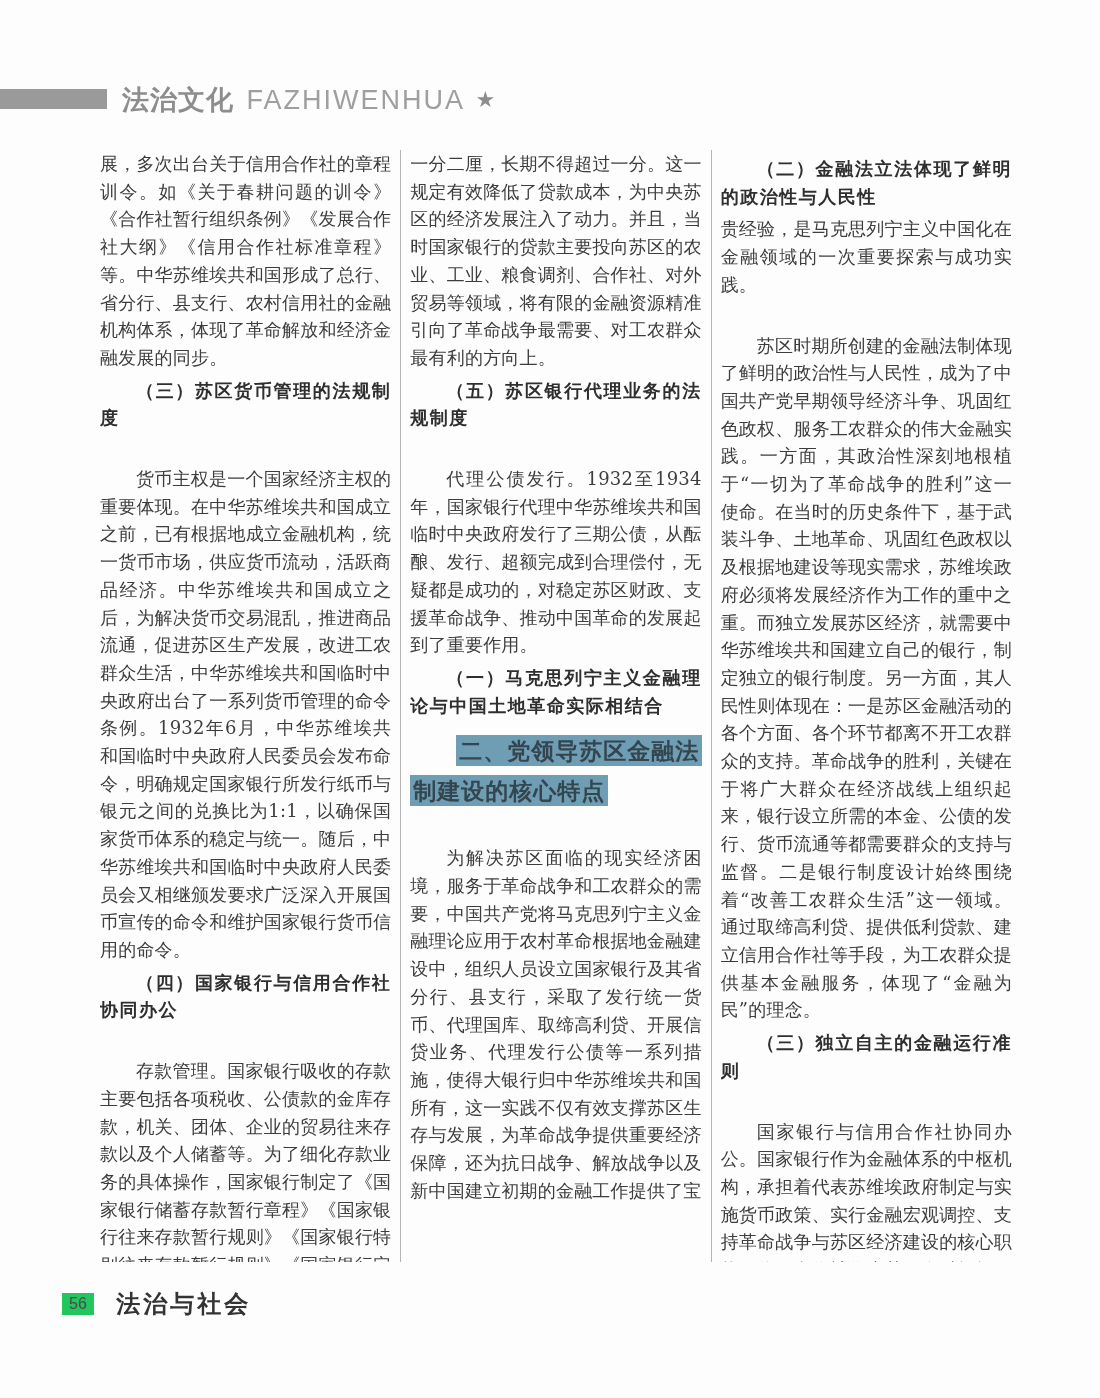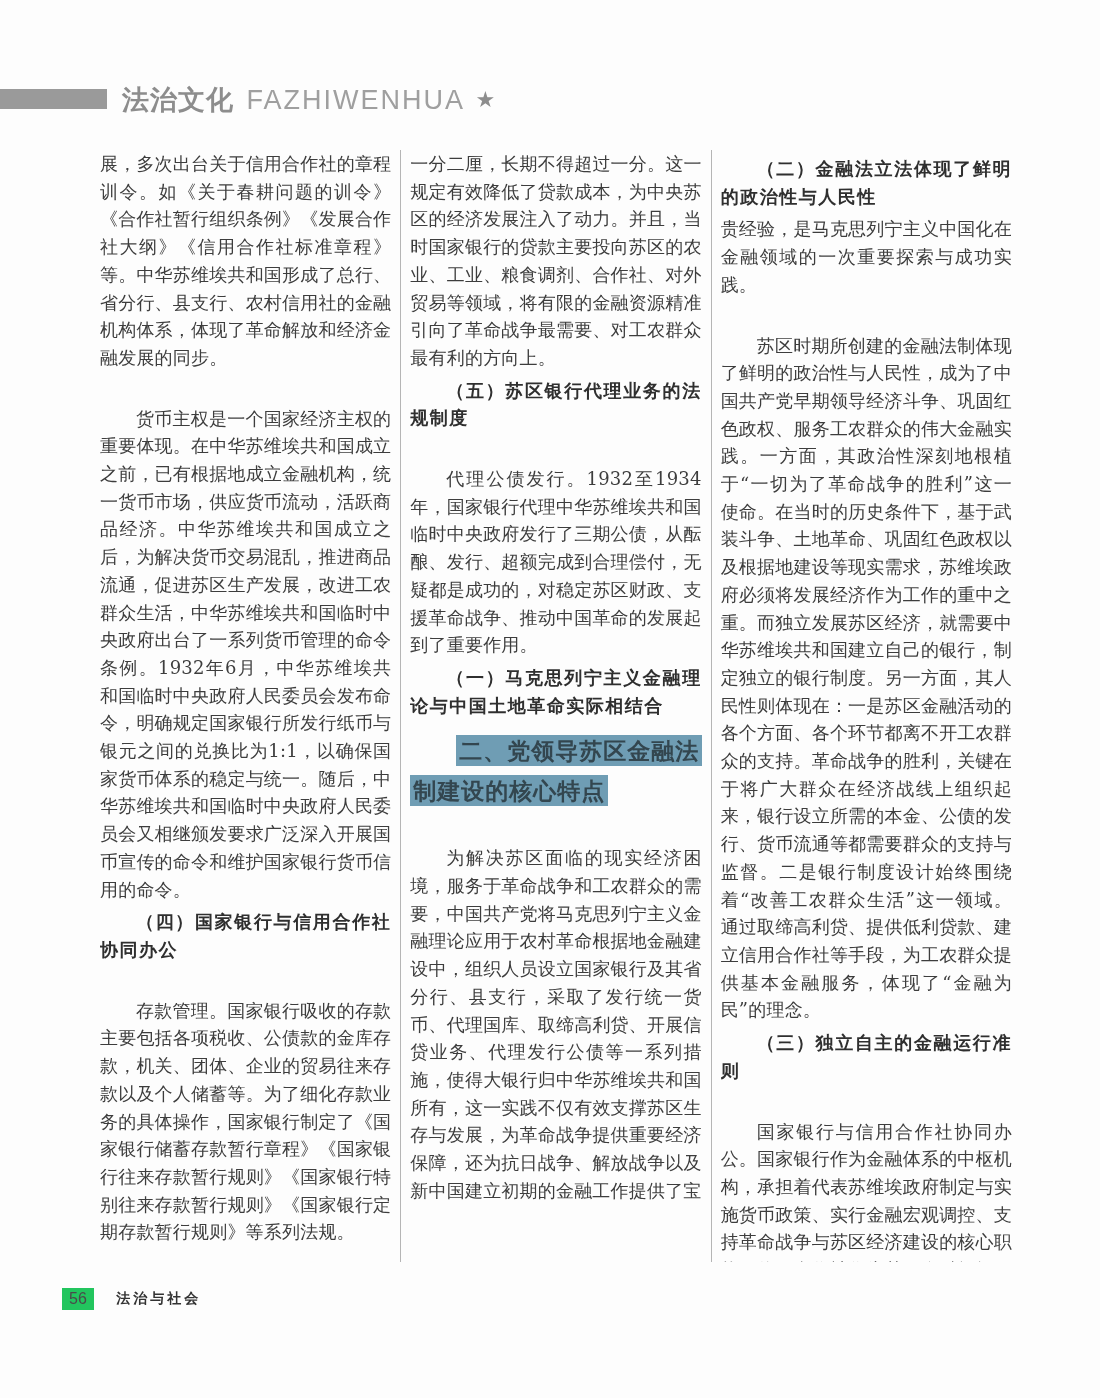--- a/index.html
+++ b/index.html
@@ -35,38 +35,39 @@
   .heading{font-weight:bold;text-indent:2em;margin:5px 0 5px 0;letter-spacing:1.5px;color:#2f2f2f;}
   .heading2{font-weight:bold;font-size:23px;line-height:40px;text-indent:2em;
        margin:12px 0 10px 0;letter-spacing:1px;color:#33464f;}
   .heading2 span{background:#6f9db4;padding:2px 3px;
        -webkit-box-decoration-break:clone;box-decoration-break:clone;}
   
   .footer{position:absolute;left:62px;top:1288px;height:40px;
     font-family:"Liberation Sans","DejaVu Sans",sans-serif;}
   .page-num{display:inline-block;background:#22c55e;color:#4a4a4a;
     font-size:16px;padding:2px 7px;vertical-align:middle;}
-  .journal-name{display:inline-block;font-size:14px;font-weight:bold;color:#333;
+  .journal-name{display:inline-block;font-size:24px;font-weight:bold;color:#333;
     margin-left:18px;letter-spacing:3px;vertical-align:middle;}
 </style>
 </head>
 <body>
 
 <div class="header">
   <div class="header-bar"></div>
   <div class="header-title">
     <span class="cn">法治文化</span>
     <span class="en">FAZHIWENHUA</span>
     <span class="star">★</span>
   </div>
 </div>
 
 <div class="content">
   <div class="col col1">
       <p class="blk body-cont"><span>展，多次出台关于信用合作社的章程训令。如《关于春耕问题的训令》《合作社暂行组织条例》《发展合作社大纲》《信用合作社标准章程》等。中华苏维埃共和国形成了总行、省分行、县支行、农村信用社的金融机构体系，体现了革命解放和经济金融发展的同步。</span></p>
+      <p class="blk heading"><span>（三）苏区货币管理的法规制度</span></p>
       <p class="blk body"><span>货币主权是一个国家经济主权的重要体现。在中华苏维埃共和国成立之前，已有根据地成立金融机构，统一货币市场，供应货币流动，活跃商品经济。中华苏维埃共和国成立之后，为解决货币交易混乱，推进商品流通，促进苏区生产发展，改进工农群众生活，中华苏维埃共和国临时中央政府出台了一系列货币管理的命令条例。1932年6月，中华苏维埃共和国临时中央政府人民委员会发布命令，明确规定国家银行所发行纸币与银元之间的兑换比为1:1，以确保国家货币体系的稳定与统一。随后，中华苏维埃共和国临时中央政府人民委员会又相继颁发要求广泛深入开展国币宣传的命令和维护国家银行货币信用的命令。</span></p>
       <p class="blk heading"><span>（四）国家银行与信用合作社协同办公</span></p>
       <p class="blk body"><span>存款管理。国家银行吸收的存款主要包括各项税收、公债款的金库存款，机关、团体、企业的贸易往来存款以及个人储蓄等。为了细化存款业务的具体操作，国家银行制定了《国家银行储蓄存款暂行章程》《国家银行往来存款暂行规则》《国家银行特别往来存款暂行规则》《国家银行定期存款暂行规则》等系列法规。</span></p>
     </div>
   <div class="col-divider"></div>
   <div class="col col2">
       <p class="blk body-cont"><span>一分二厘，长期不得超过一分。这一规定有效降低了贷款成本，为中央苏区的经济发展注入了动力。并且，当时国家银行的贷款主要投向苏区的农业、工业、粮食调剂、合作社、对外贸易等领域，将有限的金融资源精准引向了革命战争最需要、对工农群众最有利的方向上。</span></p>
       <p class="blk heading"><span>（五）苏区银行代理业务的法规制度</span></p>
       <p class="blk body"><span>代理公债发行。1932至1934年，国家银行代理中华苏维埃共和国临时中央政府发行了三期公债，从酝酿、发行、超额完成到合理偿付，无疑都是成功的，对稳定苏区财政、支援革命战争、推动中国革命的发展起到了重要作用。</span></p>
       <p class="blk heading"><span>（一）马克思列宁主义金融理论与中国土地革命实际相结合</span></p>

